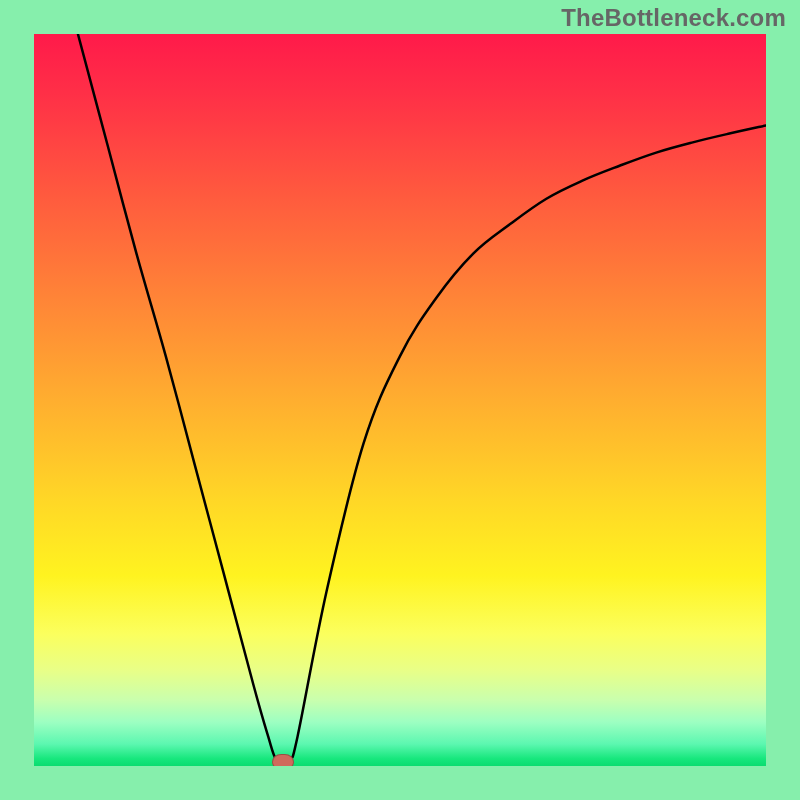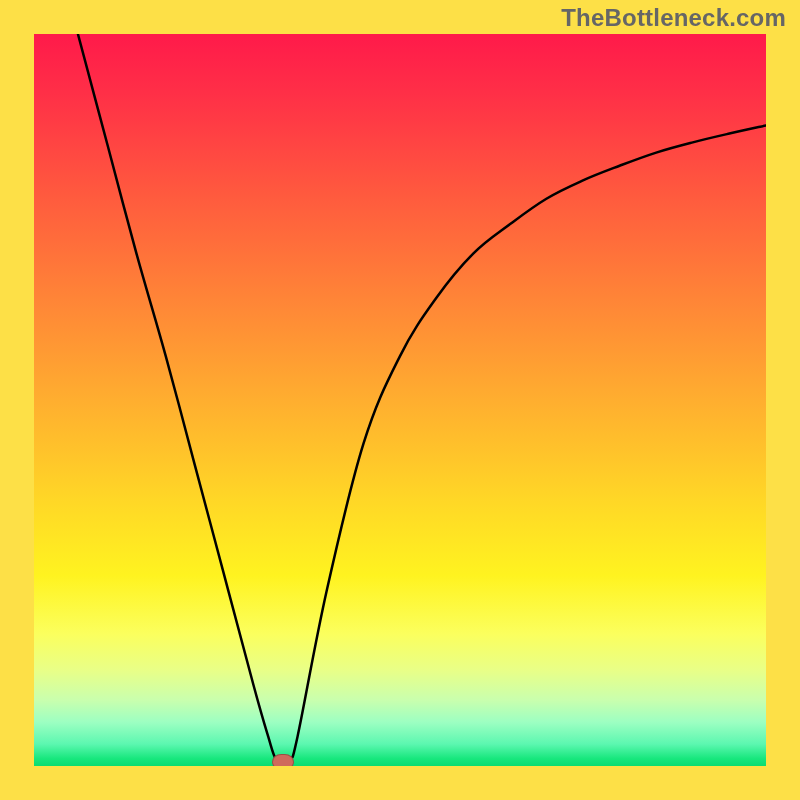--- a/index.html
+++ b/index.html
@@ -8,21 +8,21 @@
     width: 800px;
     height: 800px;
     background: #000;
     font-family: Arial, Helvetica, sans-serif;
     overflow: hidden;
   }
   .frame {
     position: relative;
     width: 800px;
     height: 800px;
-    background: #fde047;
+    background: #86efac;
   }
   .watermark {
     position: absolute;
     top: 4px;
     right: 14px;
     color: #666;
     font-size: 24px;
     font-weight: 600;
     letter-spacing: 0.2px;
     user-select: none;

